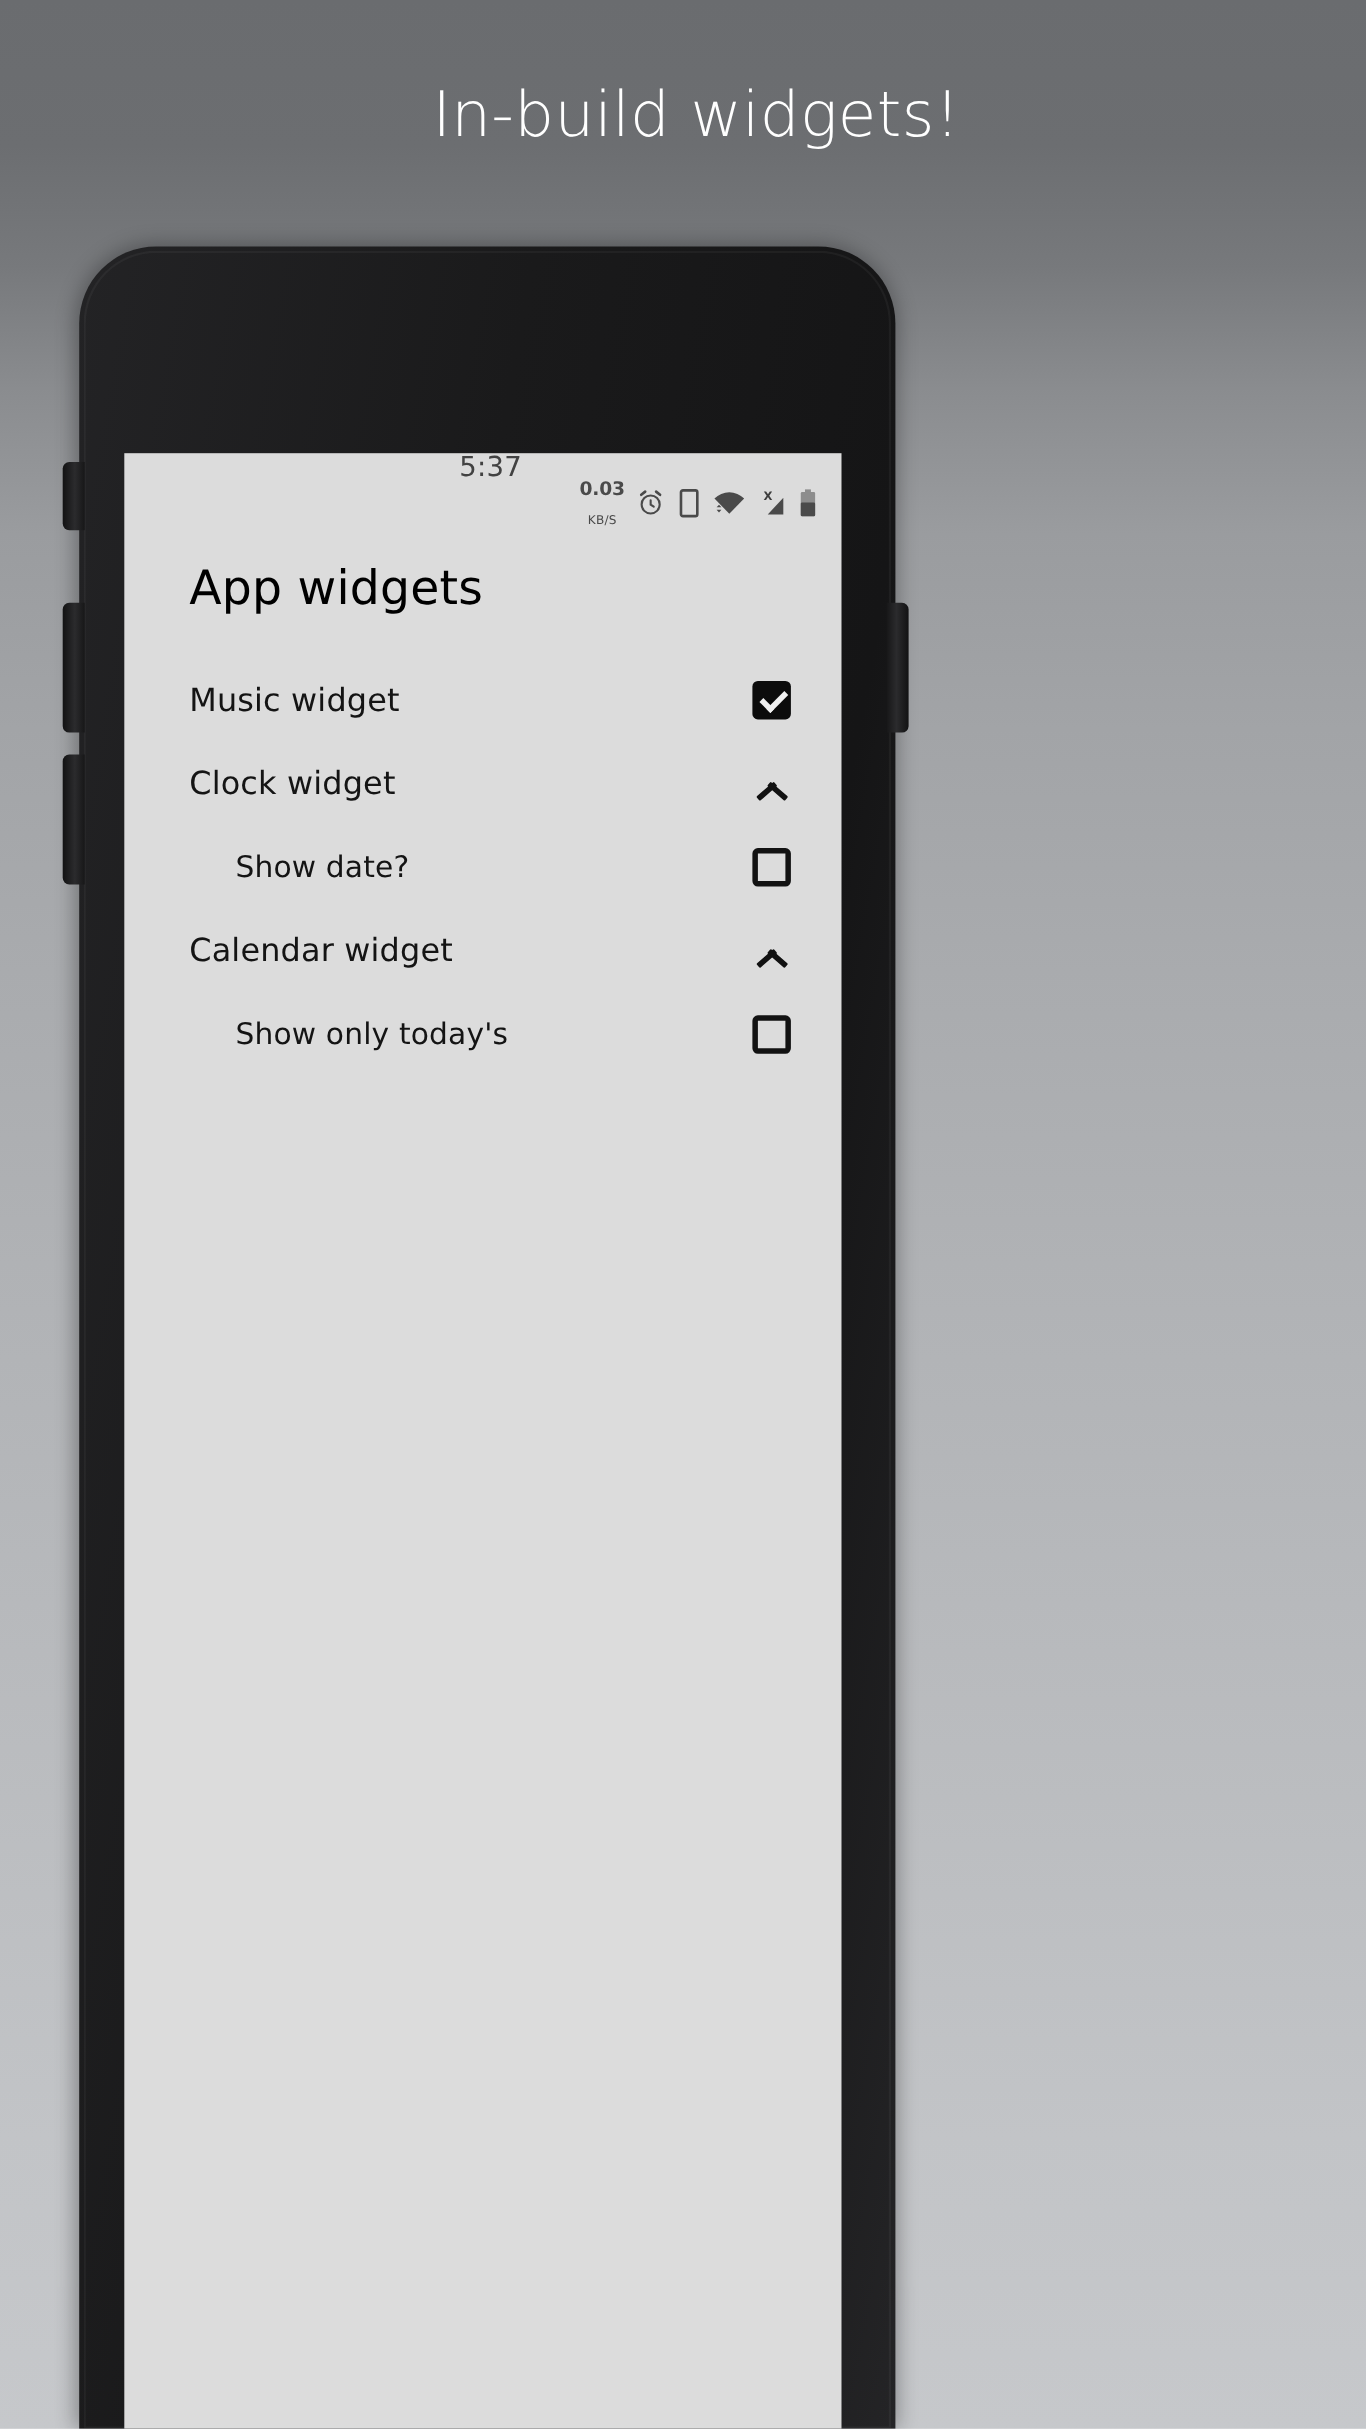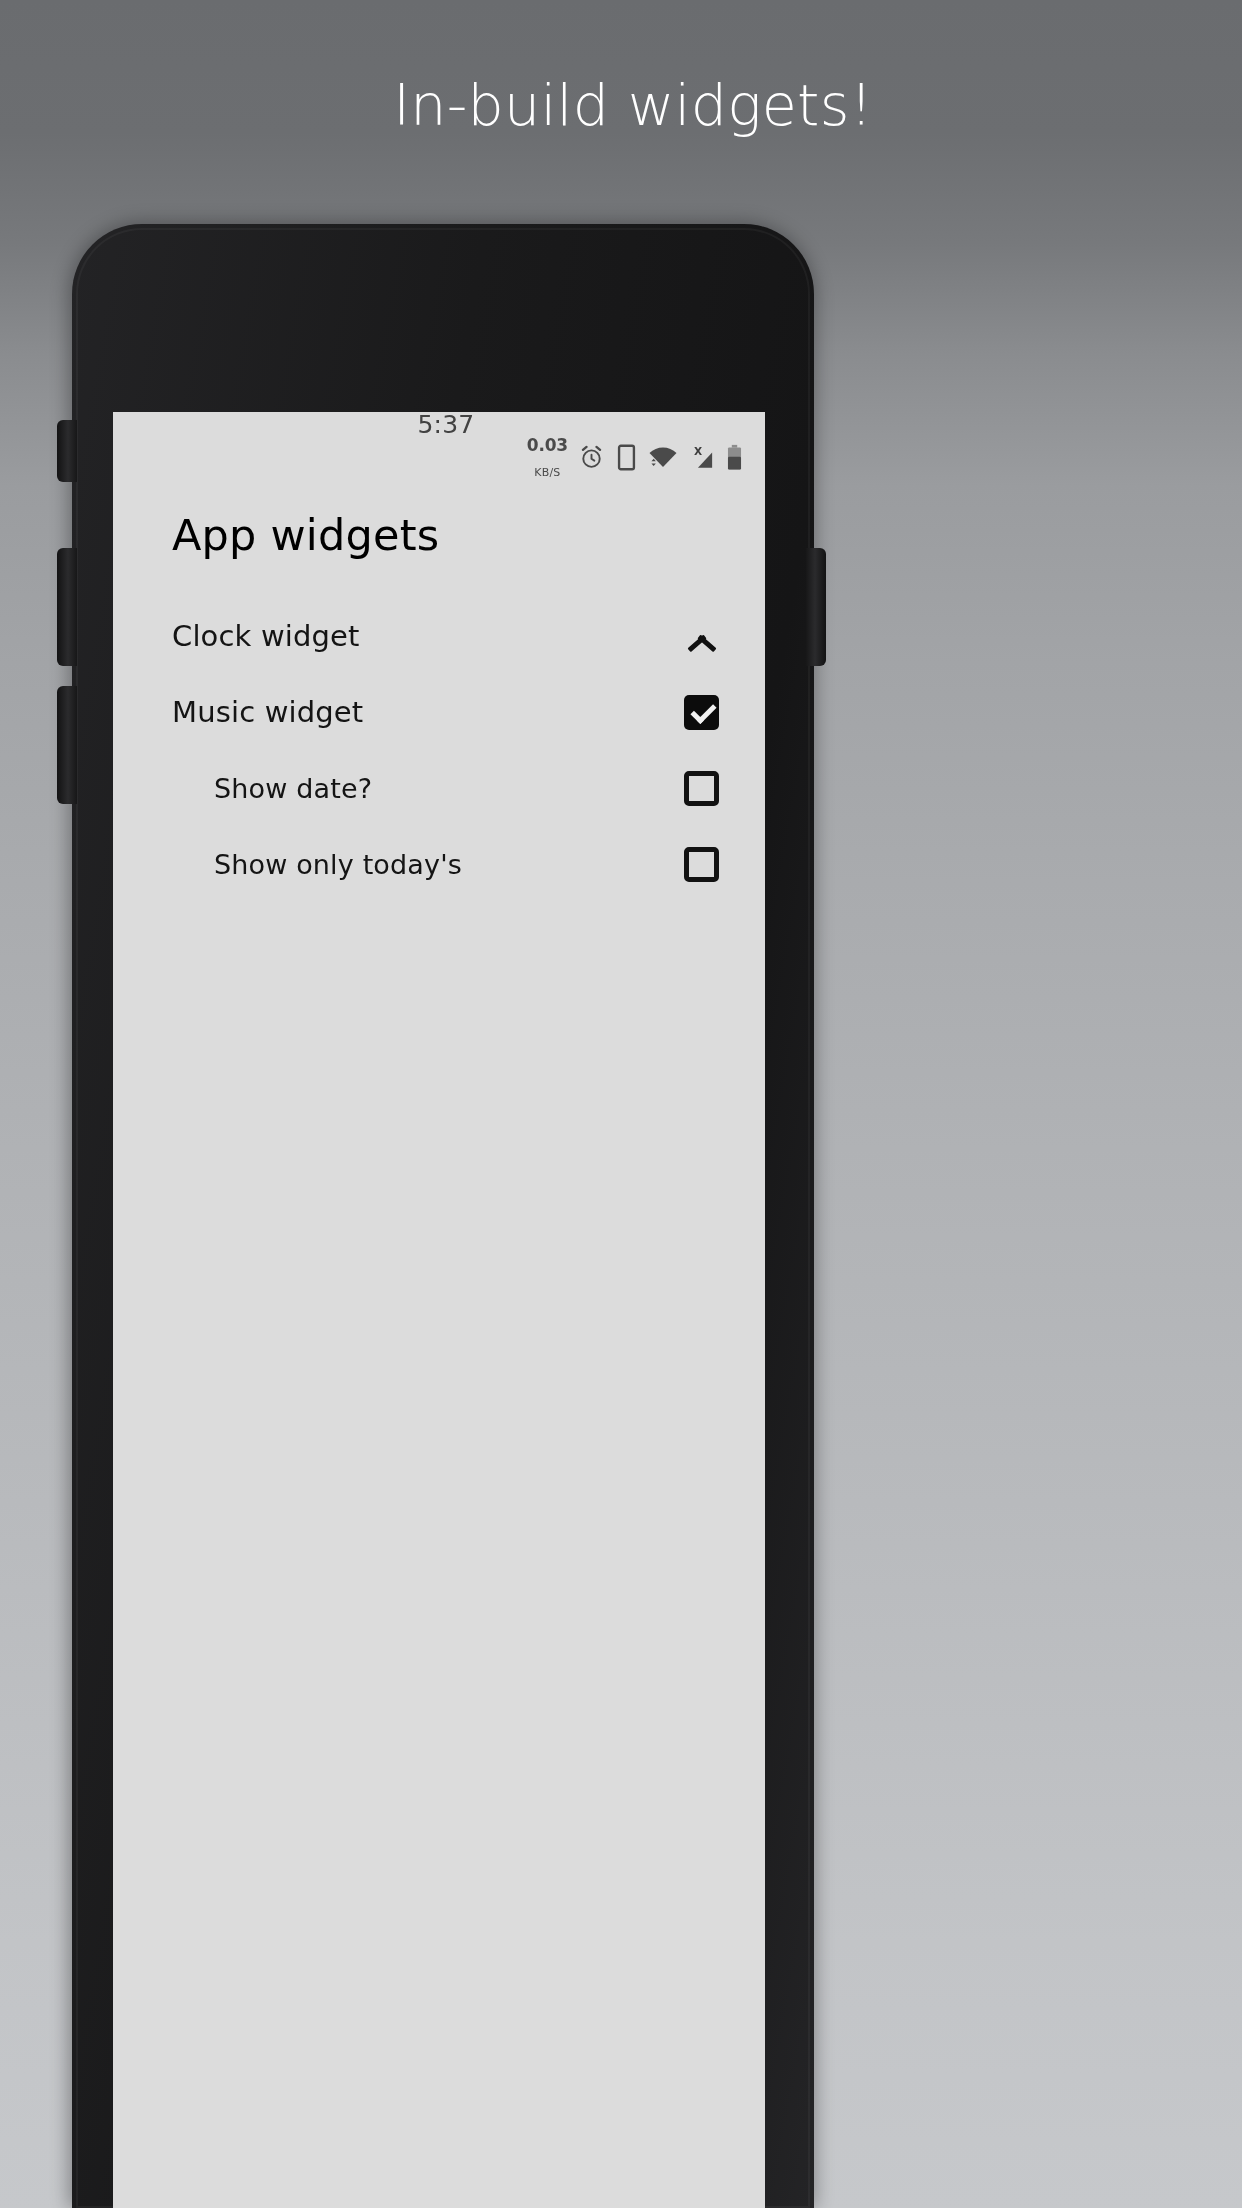--- a/index.html
+++ b/index.html
@@ -189,41 +189,47 @@
 
     </div>
   </div>
 
   <div class="content">
     <div class="page-title">App widgets</div>
 
     <div class="list">
 
       <div class="row level-0">
+        <span class="row-label">Music widget</span>
+        <span class="row-ctrl">
+          <span class="cbx checked"></span>
+        </span>
+      </div>
+
+      <div class="row level-0">
         <span class="row-label">Clock widget</span>
         <span class="row-ctrl">
           <span class="chev up"></span>
-        </span>
-      </div>
-
-      <div class="row level-0">
-        <span class="row-label">Music widget</span>
-        <span class="row-ctrl">
-          <span class="cbx checked"></span>
         </span>
       </div>
 
 
       <div class="row level-1">
         <span class="row-label">Show date?</span>
         <span class="row-ctrl">
           <span class="cbx unchecked"></span>
         </span>
       </div>
 
+      <div class="row level-0">
+        <span class="row-label">Calendar widget</span>
+        <span class="row-ctrl">
+          <span class="chev up"></span>
+        </span>
+      </div>
 
       <div class="row level-1">
         <span class="row-label">Show only today's</span>
         <span class="row-ctrl">
           <span class="cbx unchecked"></span>
         </span>
       </div>
 
     </div>
   </div>

